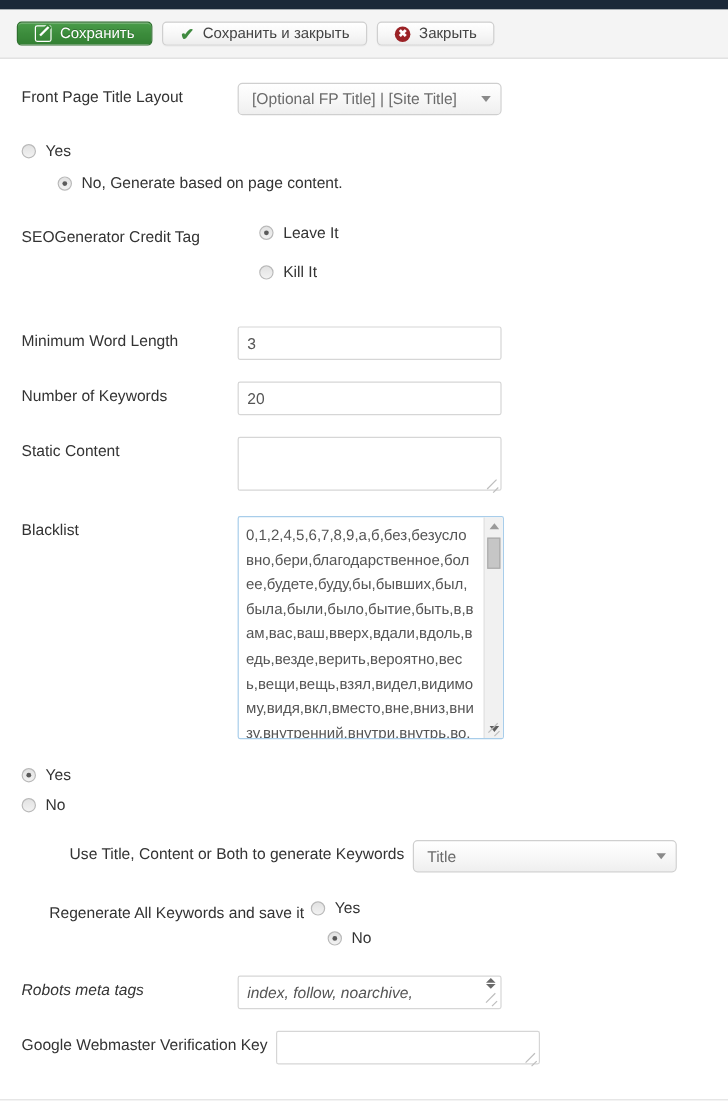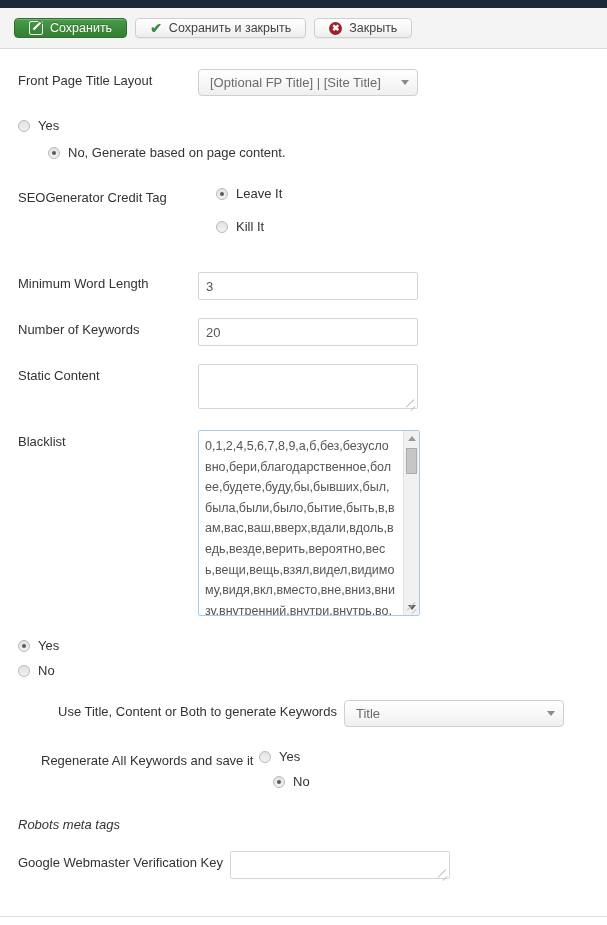--- a/index.html
+++ b/index.html
@@ -482,20 +482,30 @@
         <div class="radio-opt" style="margin-left:14px;">
           <span class="radio on"></span>
           <span class="radio-lbl">No</span>
         </div>
       </div>
     </div>
   </div>
 
   <div class="row" style="margin-top:24px;font-style:italic;">
     <div class="lbl lbl-col">Robots meta tags</div>
+    <div class="ctl">
+      <div class="robots-wrap">
+        <div class="robots-text">index, follow, noarchive,</div>
+        <div class="robots-arrows">
+          <span class="tri-up"></span>
+          <span class="tri-dn"></span>
+        </div>
+        <span class="grip"></span>
+      </div>
+    </div>
   </div>
 
   <div class="row" style="margin-top:18px;">
     <div class="lbl" style="width:212px;flex:0 0 auto;">Google Webmaster Verification Key</div>
     <div class="ctl" style="position:relative;">
       <textarea class="ta" style="width: 220px; height: 28px;"></textarea>
       <span class="grip"></span>
     </div>
   </div>
 

